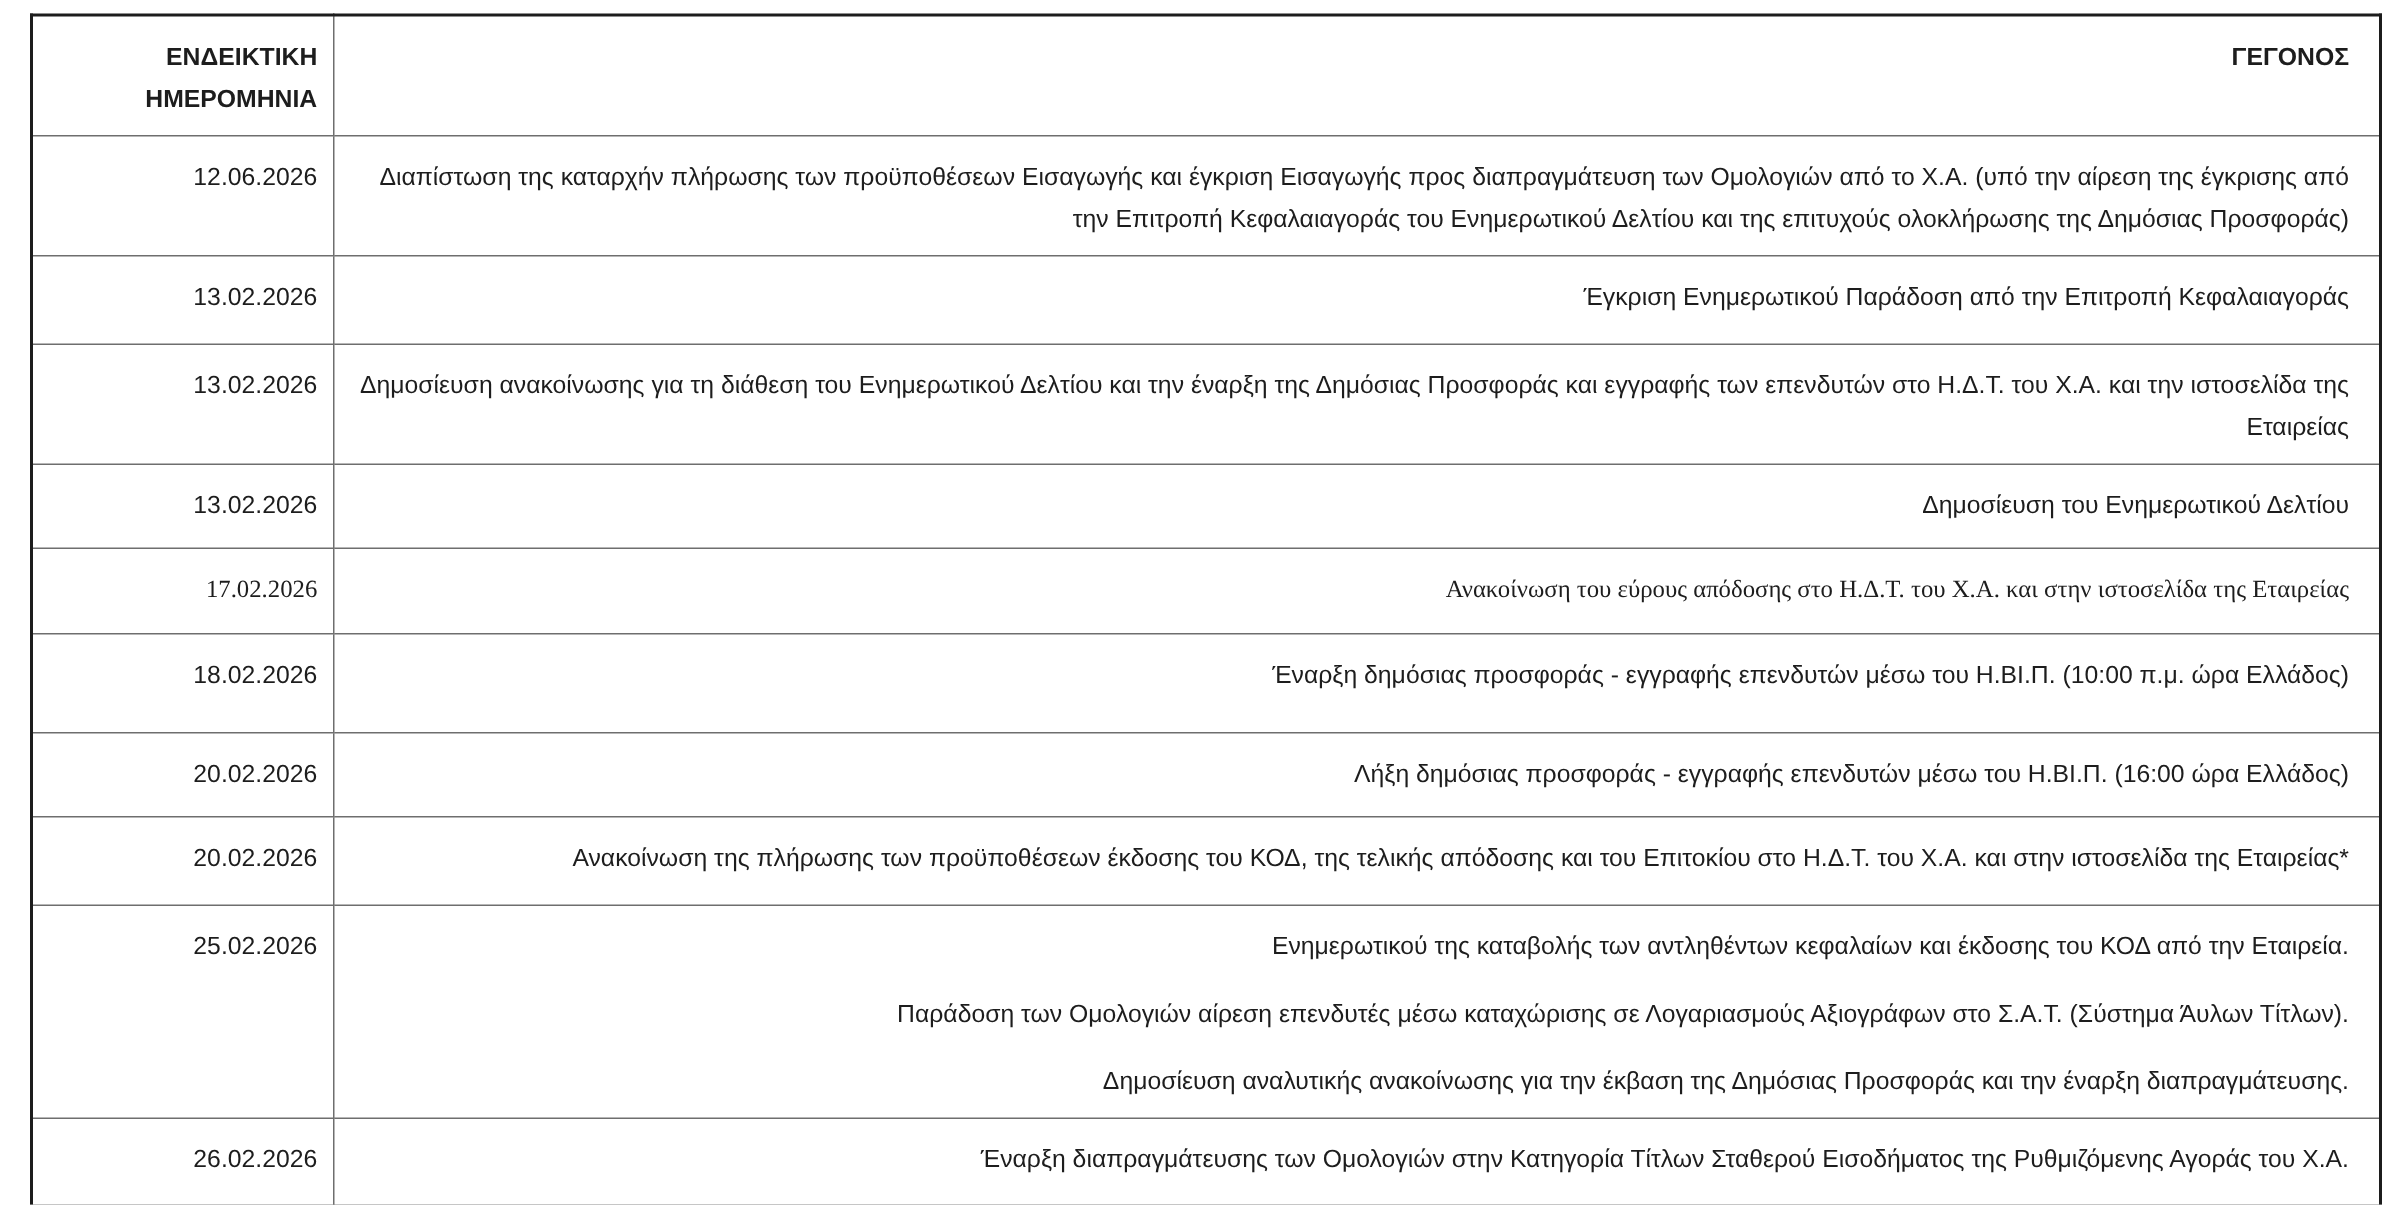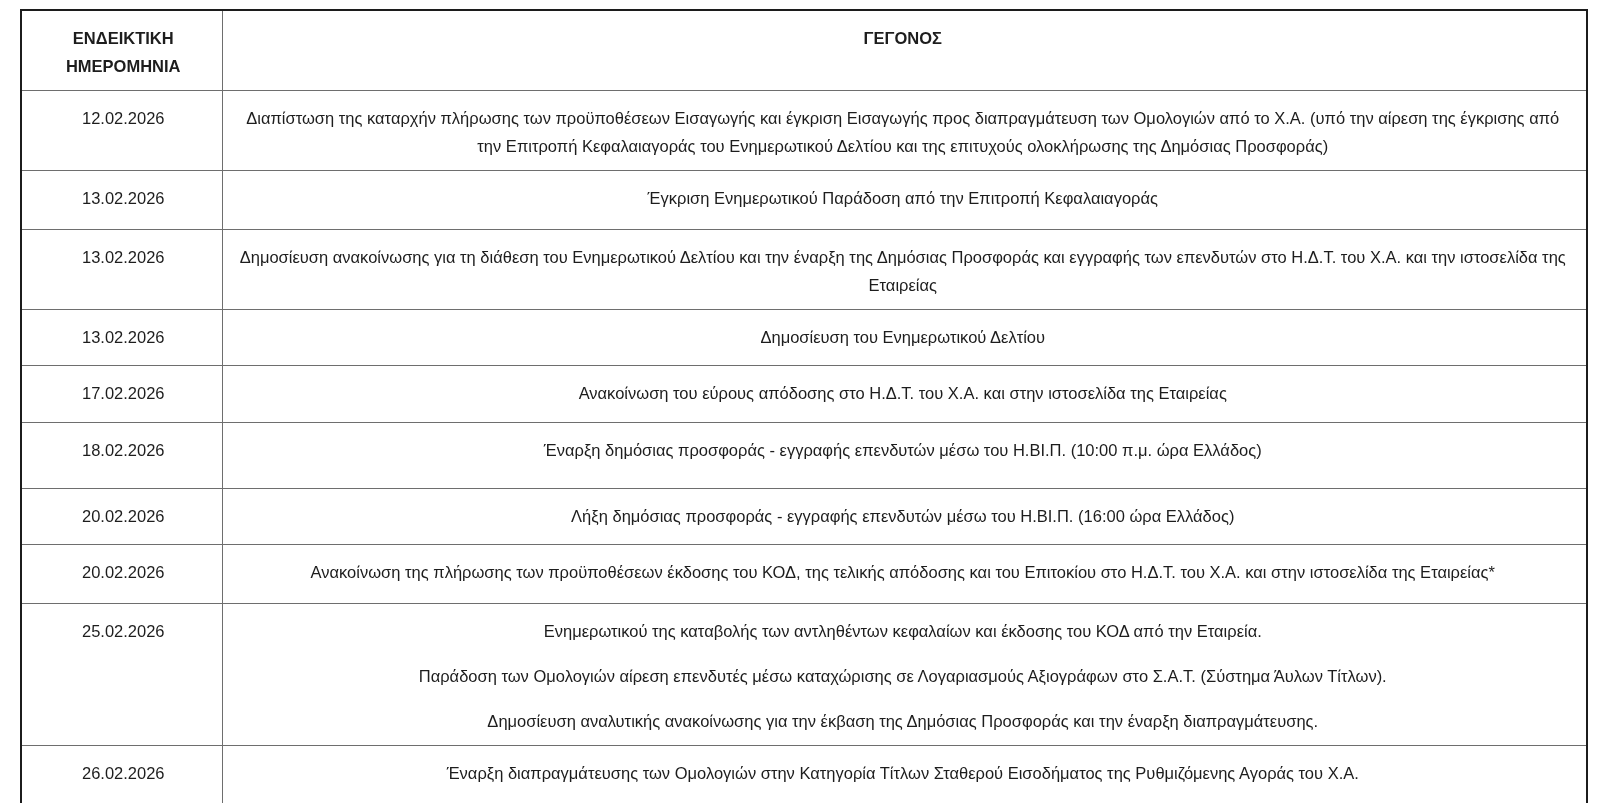--- a/index.html
+++ b/index.html
@@ -22,21 +22,21 @@
     font-size: 16.5px;
     line-height: 28px;
     color: #1d1d1d;
     background: #ffffff;
   }
   table.timetable col.c-date  { width: 201px; }
   table.timetable th,
   table.timetable td {
     border: 1px solid #6e6e6e;
     vertical-align: top;
-    text-align: center;
+    text-align: right;
     font-weight: normal;
     overflow: hidden;
   }
   table.timetable th {
     font-weight: bold;
   }
   td.cell-date, th.head-date {
     padding: 13px 10px 10px 13px;
   }
   td.cell-event, th.head-event {
@@ -59,21 +59,21 @@
       <col class="c-event">
     </colgroup>
     <thead>
       <tr style="height:79px;">
         <th class="head-date">ΕΝΔΕΙΚΤΙΚΗ ΗΜΕΡΟΜΗΝΙΑ</th>
         <th class="head-event">ΓΕΓΟΝΟΣ</th>
       </tr>
     </thead>
     <tbody>
       <tr style="height:80px;">
-        <td class="cell-date">12.02.2026</td>
+        <td class="cell-date">12.06.2026</td>
         <td class="cell-event">
           <p>Διαπίστωση της καταρχήν πλήρωσης των προϋποθέσεων Εισαγωγής και έγκριση Εισαγωγής προς διαπραγμάτευση των Ομολογιών από το Χ.Α. (υπό την αίρεση της έγκρισης από την Επιτροπή Κεφαλαιαγοράς του Ενημερωτικού Δελτίου και της επιτυχούς ολοκλήρωσης της Δημόσιας Προσφοράς)</p>
         </td>
       </tr>
       <tr style="height:59px;">
         <td class="cell-date">13.02.2026</td>
         <td class="cell-event">
           <p>Έγκριση Ενημερωτικού Παράδοση από την Επιτροπή Κεφαλαιαγοράς</p>
         </td>
       </tr>
@@ -82,21 +82,21 @@
         <td class="cell-event">
           <p>Δημοσίευση ανακοίνωσης για τη διάθεση του Ενημερωτικού Δελτίου και την έναρξη της Δημόσιας Προσφοράς και εγγραφής των επενδυτών στο Η.Δ.Τ. του Χ.Α. και την ιστοσελίδα της Εταιρείας</p>
         </td>
       </tr>
       <tr style="height:56px;">
         <td class="cell-date">13.02.2026</td>
         <td class="cell-event">
           <p>Δημοσίευση του Ενημερωτικού Δελτίου</p>
         </td>
       </tr>
-      <tr style="height:57px;">
+      <tr style="height:57px;font-family:Liberation Serif, serif;">
         <td class="cell-date">17.02.2026</td>
         <td class="cell-event">
           <p>Ανακοίνωση του εύρους απόδοσης στο Η.Δ.Τ. του Χ.Α. και στην ιστοσελίδα της Εταιρείας</p>
         </td>
       </tr>
       <tr style="height:66px;">
         <td class="cell-date">18.02.2026</td>
         <td class="cell-event">
           <p>Έναρξη δημόσιας προσφοράς - εγγραφής επενδυτών μέσω του Η.ΒΙ.Π. (10:00 π.μ. ώρα Ελλάδος)</p>
         </td>

